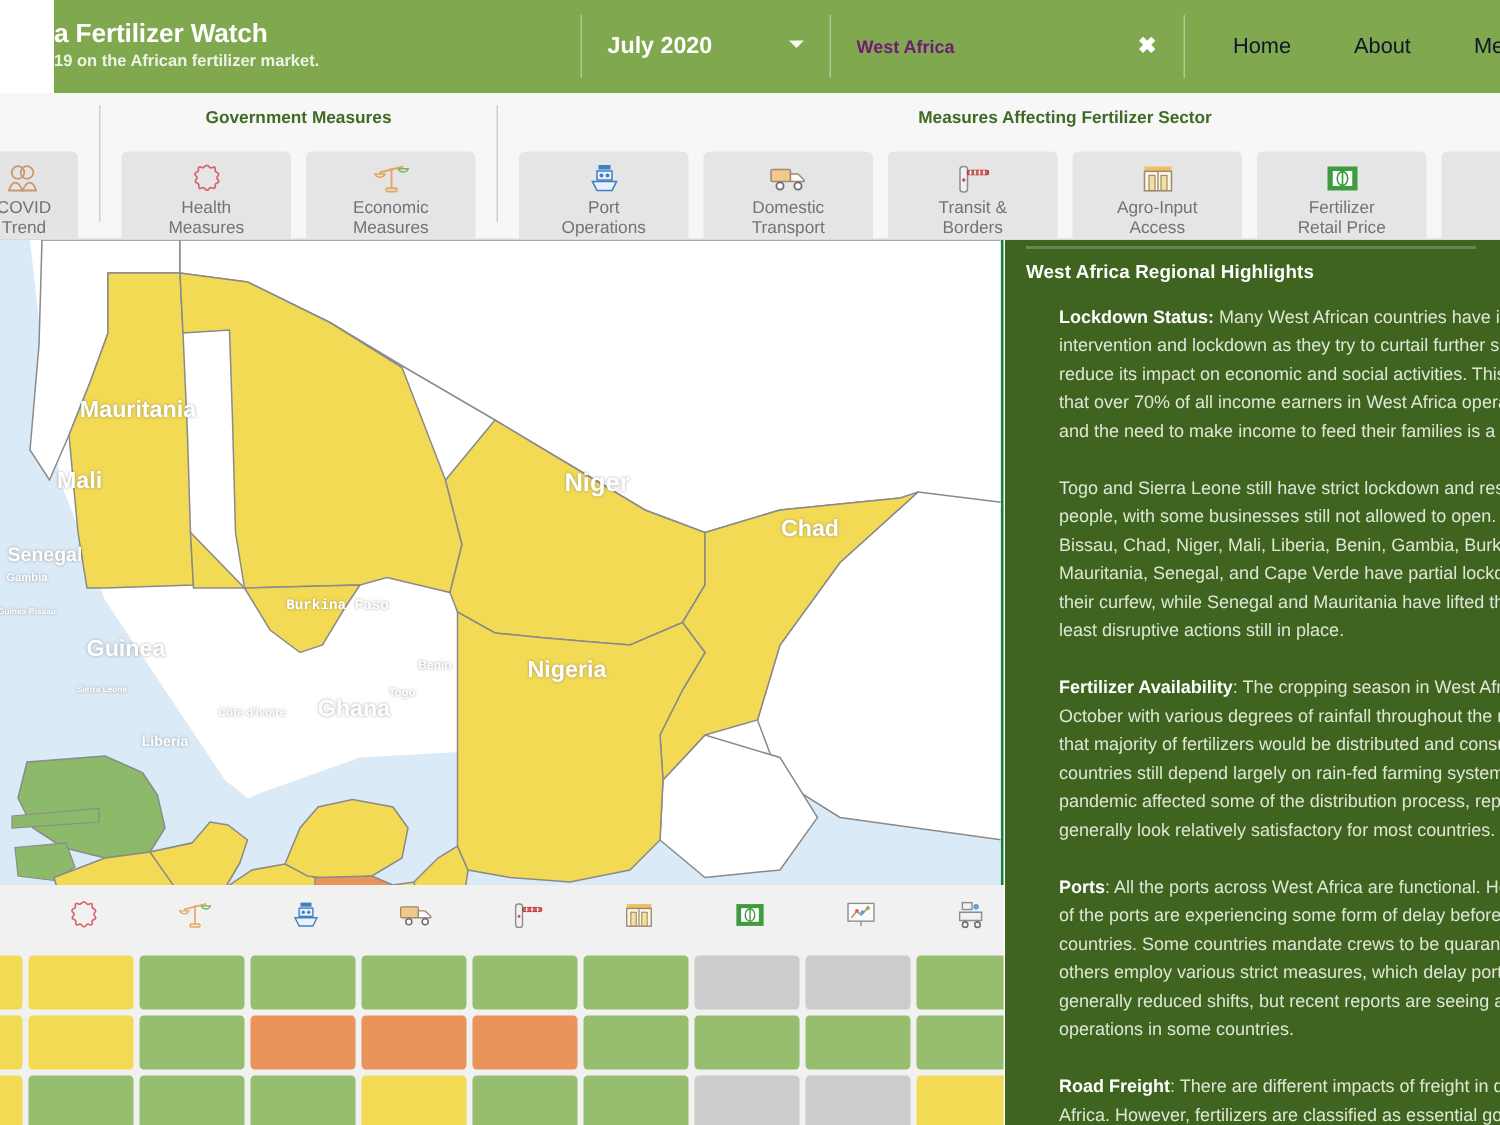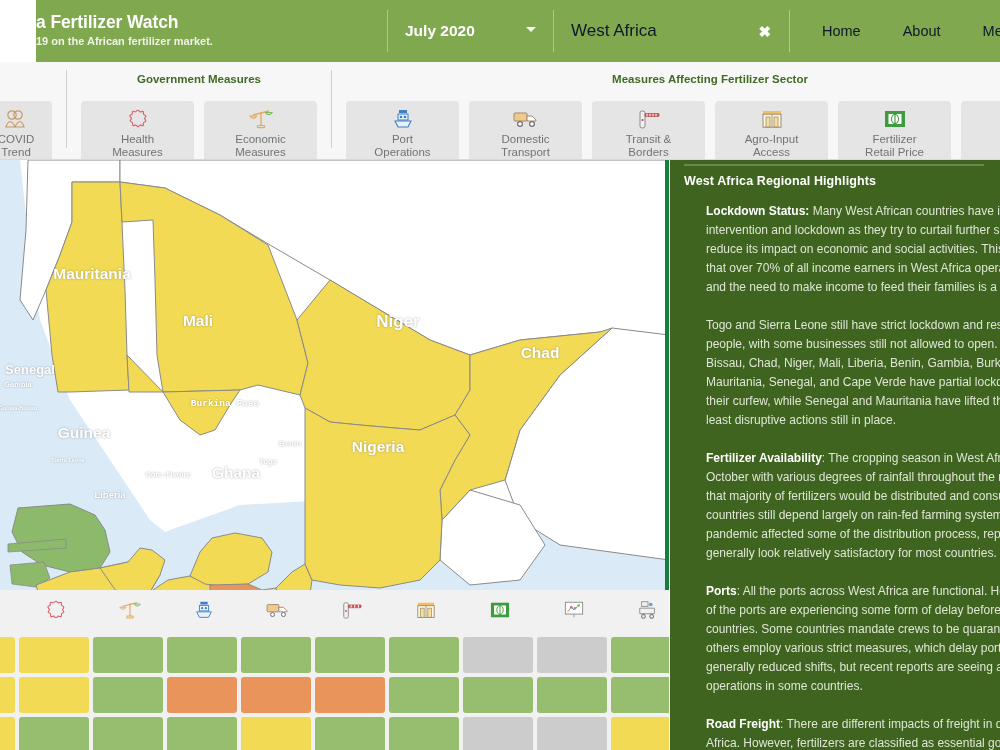--- a/index.html
+++ b/index.html
@@ -51,21 +51,21 @@
     border-left: 5px solid transparent;
     border-right: 5px solid transparent;
     border-top: 5px solid #ffffff;
     opacity: 0.92;
   }
   .sel-region {
     flex: 0 0 235px; display: flex; align-items: center;
     padding-left: 17px; position: relative;
   }
   .sel-region .val {
-    color: #0f172a; font-size: 17px; font-weight: normal; white-space: nowrap;
+    color: #701a75; font-size: 12px; font-weight: bold; white-space: nowrap;
   }
   .region-clear {
     position: absolute; right: 18px; top: 50%; transform: translateY(-50%);
     color: #ffffff; font-size: 15px; font-weight: bold;
     line-height: 1; cursor: pointer;
   }
   .nav {
     flex: 1 1 auto; display: flex; align-items: center; gap: 42px;
     padding-left: 32px;
   }
@@ -106,21 +106,21 @@
   .tile.first {
     width: 72px; margin-left: -34px; background: #e4e4e4;
   }
   .tile.first .lb { font-size: 11.5px; }
 
   
   .mapwrap {
     position: absolute; top: 160px; left: 0;
     width: 669px; height: 430px;
     background: #ffffff; overflow: hidden;
-    border-right: 4px solid #15803d;
+    border-right: 2px solid #15803d;
   }
   .maplabel {
     position: absolute; color: #ffffff; font-weight: bold;
     text-shadow: 0 0 2px rgba(90,90,90,0.55);
     white-space: nowrap; pointer-events: none;
   }
 
   
   .panel {
     position: absolute; top: 160px; left: 670px;
@@ -364,21 +364,21 @@
       <path d="M210,425 L248,424 L262,430 L266,455 L262,482 L254,505 L232,518 L212,506 L208,480 L210,452 Z" fill="#e8945a" stroke="#8a8a8a" stroke-width="1"></path>
 
       <path d="M262,430 L276,428 L282,452 L278,480 L272,502 L260,505 L264,478 L266,452 Z" fill="#f2da54" stroke="#8a8a8a" stroke-width="1"></path>
 
       <path d="M276,428 L292,412 L305,404 L312,420 L308,448 L296,474 L290,500 L276,502 L280,472 L282,452 Z" fill="#f2da54" stroke="#8a8a8a" stroke-width="1"></path>
 
       <path d="M305,404 L305,248 L330,262 L360,265 L395,268 L420,270 L455,255 L470,275 L455,300 L440,330 L442,360 L440,400 L420,420 L380,428 L340,425 L312,420 Z" fill="#f2da54" stroke="#8a8a8a" stroke-width="1"></path>
     </svg>
     <div id="map-labels">
         <div class="maplabel" style="left: -68px; top: 105px; font-size: 15.5px; width: 320px; text-align: center; margin-left: 0px;">Mauritania</div>
-        <div class="maplabel" style="left: 38px; top: 152px; font-size: 15.5px; width: 320px; text-align: center; margin-left: 0px;">Mali</div>
+        <div class="maplabel" style="left: 38px; top: 152px; font-size: 15.5px; width: 320px; margin-left: 0px;">Mali</div>
         <div class="maplabel" style="left: 238px; top: 152px; font-size: 17px; width: 320px; text-align: center; margin-left: 0px;">Niger</div>
         <div class="maplabel" style="left: 380px; top: 184px; font-size: 15.5px; width: 320px; text-align: center; margin-left: 0px;">Chad</div>
         <div class="maplabel" style="left: -130px; top: 202px; font-size: 13px; width: 320px; text-align: center; margin-left: 0px;">Senegal</div>
         <div class="maplabel" style="left: -142px; top: 220px; font-size: 7.5px; width: 320px; text-align: center; margin-left: 0px;">Gambia</div>
         <div class="maplabel" style="left: -142px; top: 245px; font-size: 5.5px; width: 320px; text-align: center; margin-left: 0px;">Guinea-Bissau</div>
         <div class="maplabel" style="left: -76px; top: 264px; font-size: 15.5px; width: 320px; text-align: center; margin-left: 0px;">Guinea</div>
         <div class="maplabel" style="left: -92px; top: 297px; font-size: 5.5px; width: 320px; text-align: center; margin-left: 0px;">Sierra Leone</div>
         <div class="maplabel" style="left: -50px; top: 329px; font-size: 9.5px; width: 320px; text-align: center; margin-left: 0px;">Liberia</div>
         <div class="maplabel" style="left: 8px; top: 310px; font-size: 7.5px; width: 320px; text-align: center; margin-left: 0px;">Côte d'Ivoire</div>
         <div class="maplabel" style="left: 65px; top: 238px; font-size: 9.5px; width: 320px; text-align: center; margin-left: 0px; font-family: Liberation Mono, monospace;">Burkina Faso</div>

